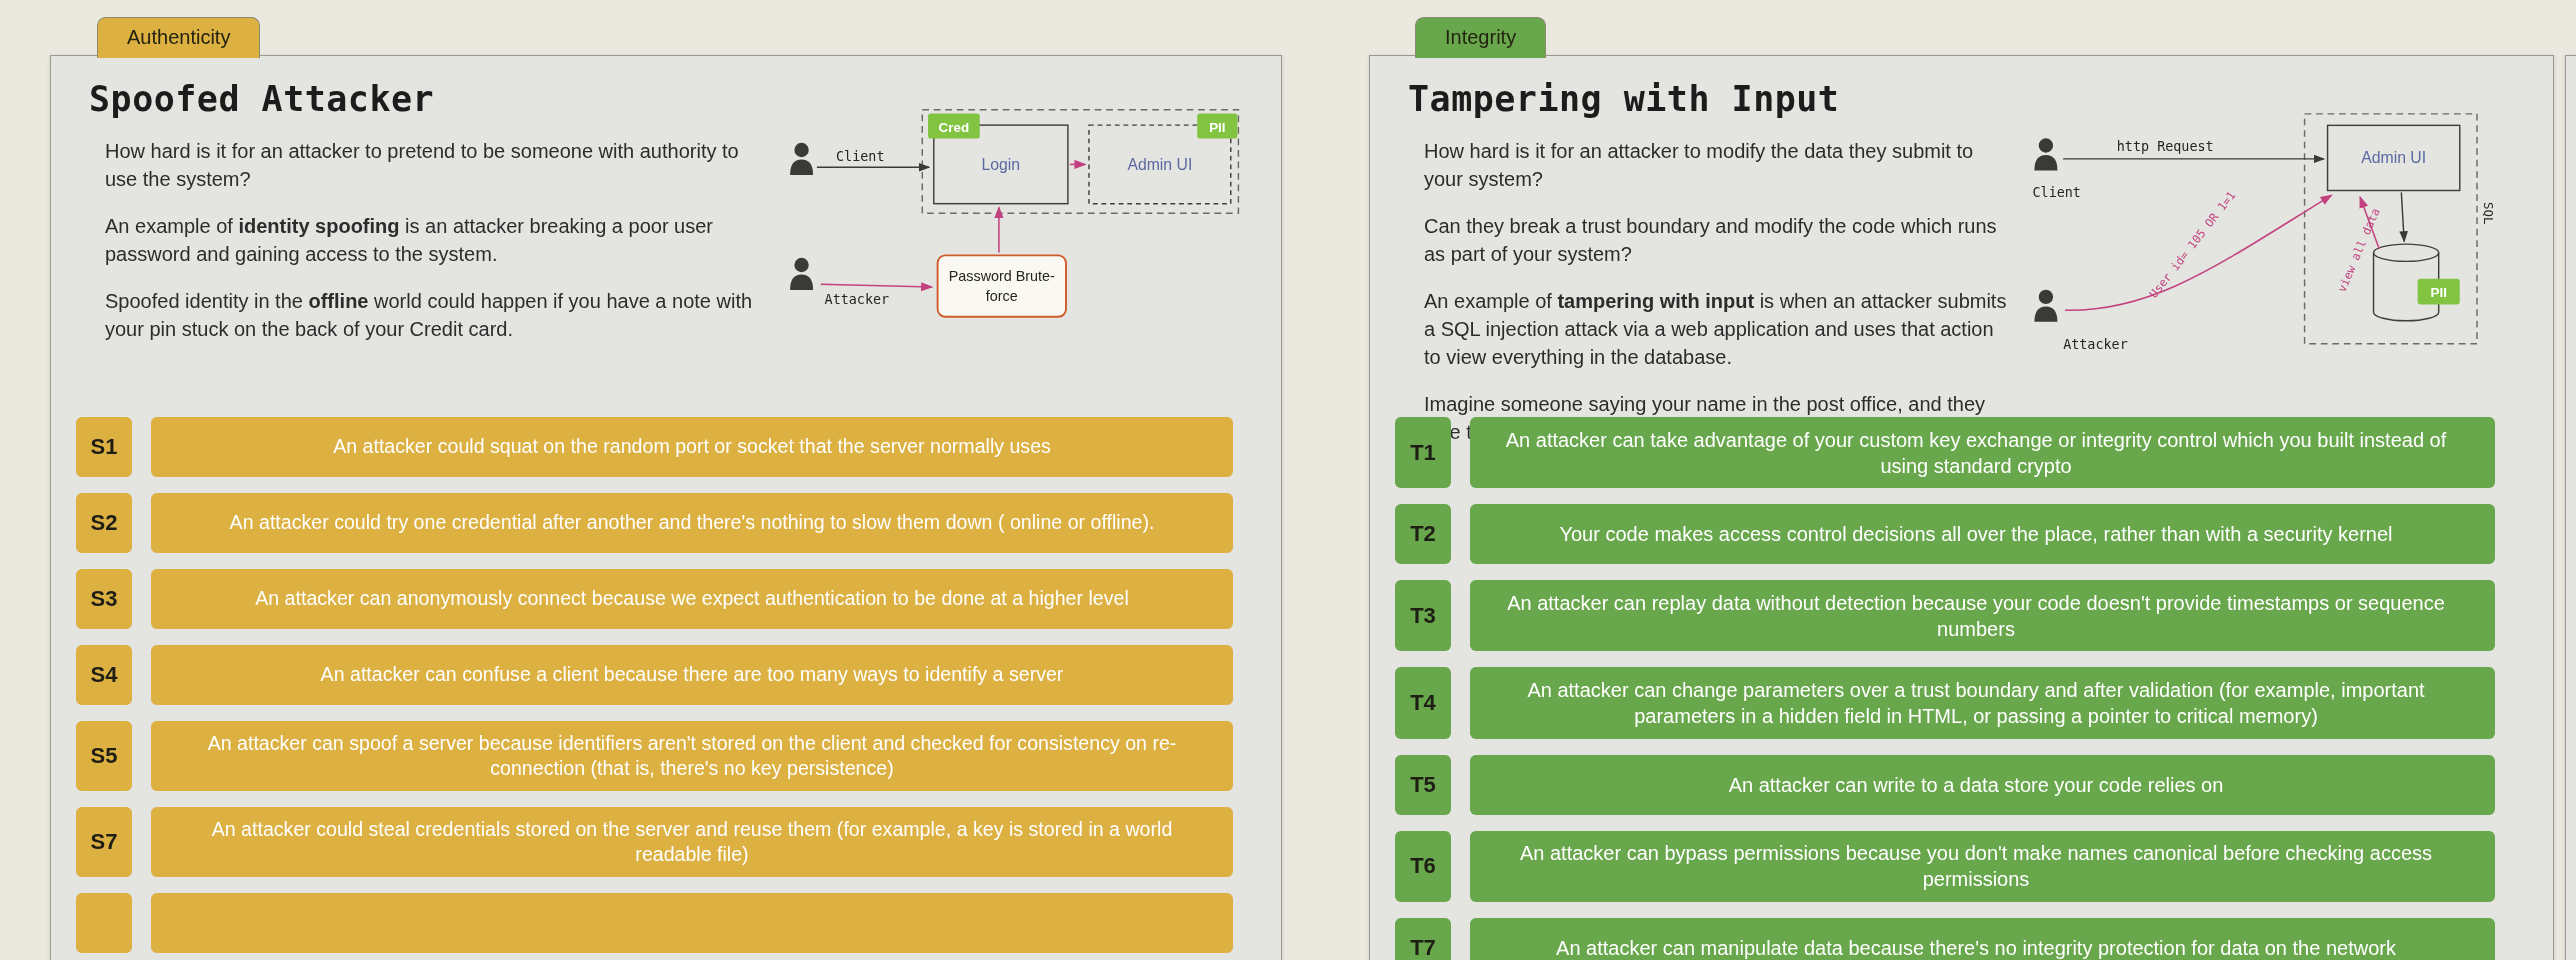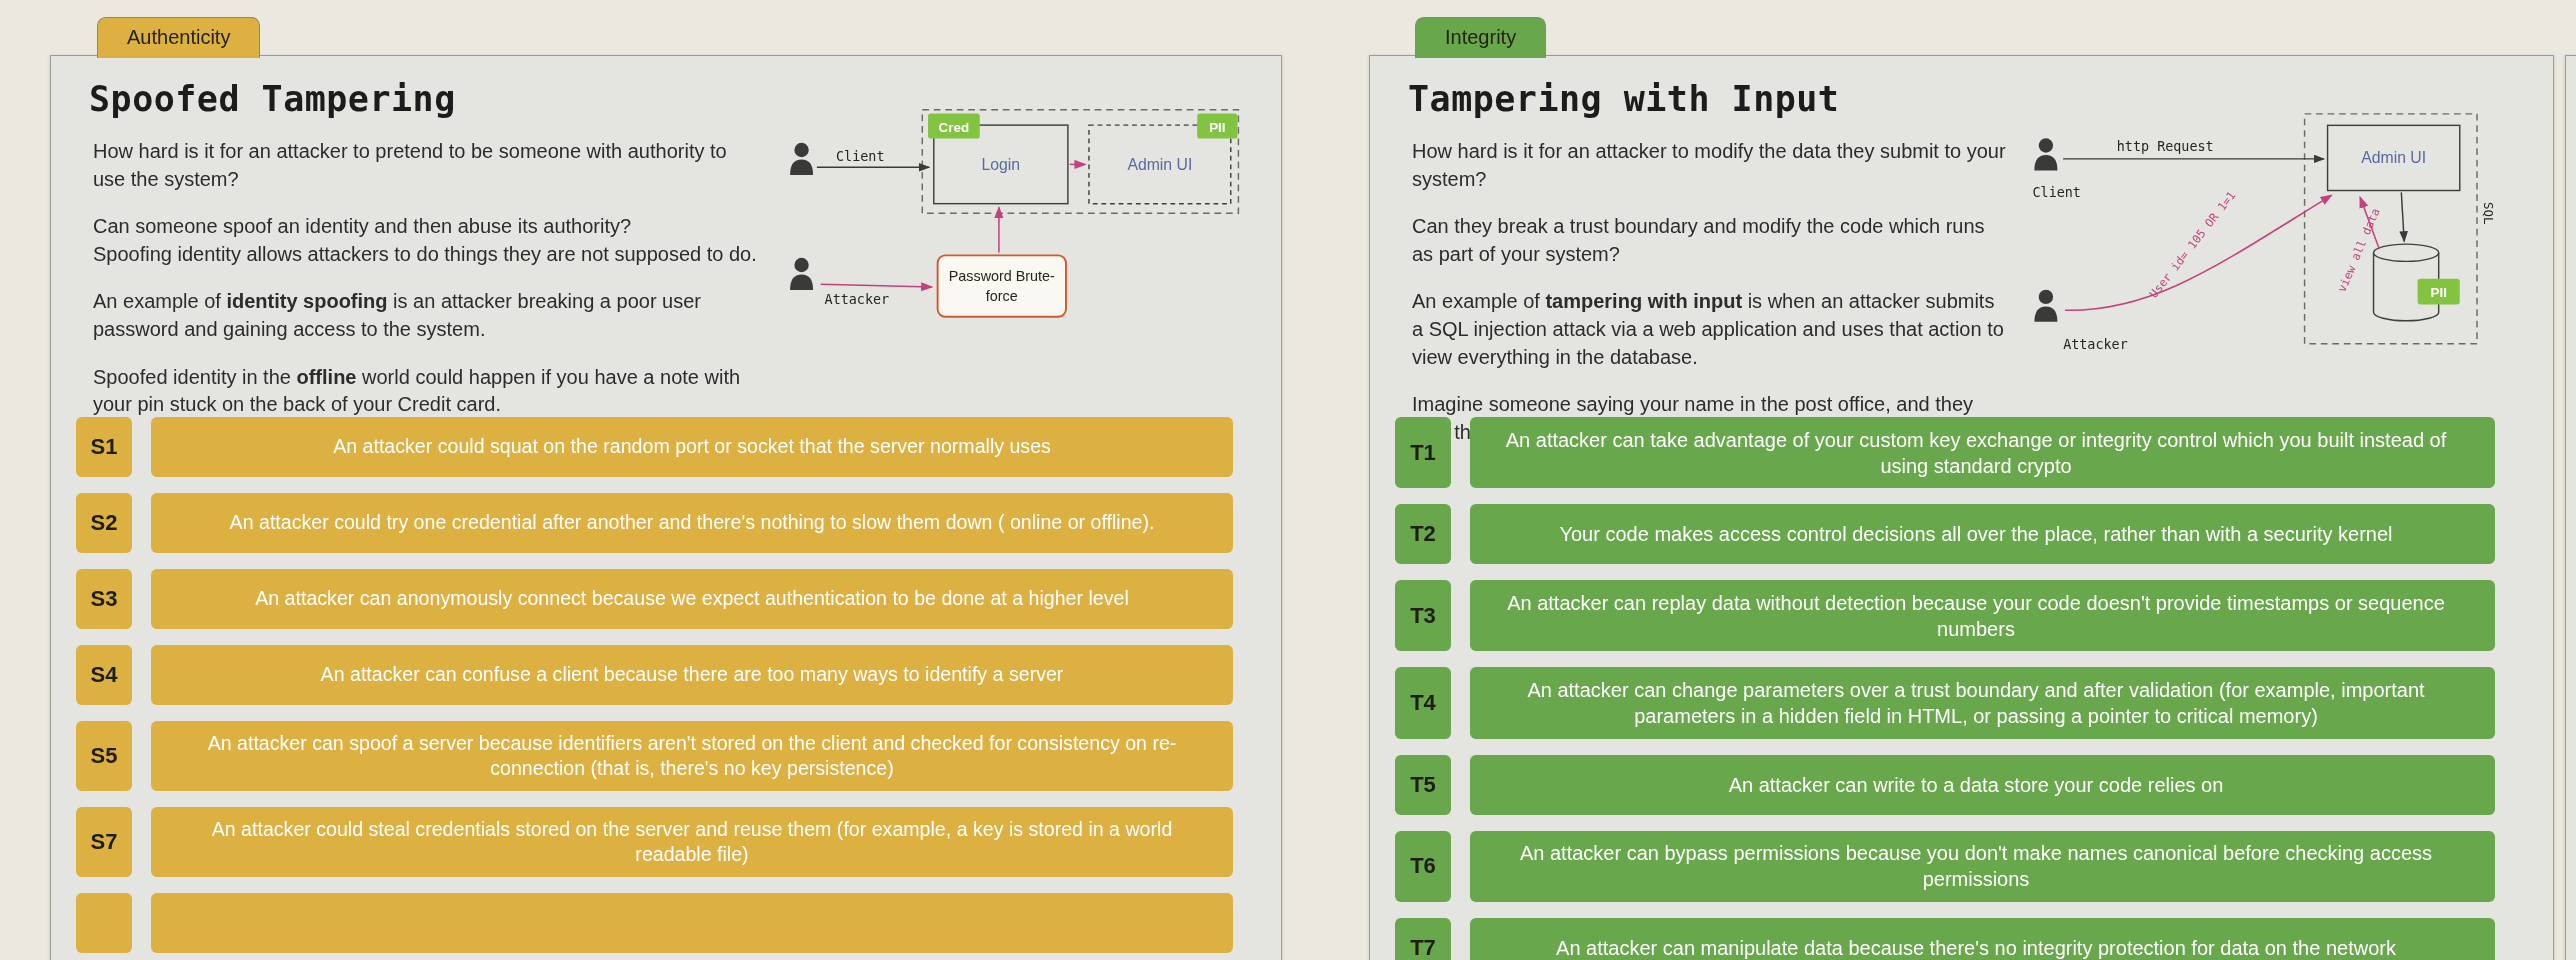--- a/index.html
+++ b/index.html
@@ -29,21 +29,21 @@
   .tab.gold  { background:#ddb042; left:46px; }
   .tab.green { background:#69a74c; left:45px; }
 
   .panel-title {
     margin:23px 0 0 38px;
     font-family:"DejaVu Sans Mono","Liberation Mono",monospace;
     font-weight:bold; font-size:35px; color:#1c1c1c; letter-spacing:0.5px;
   }
   .intro { margin:19px 0 0 38px; width:671px; font-size:20px; line-height:1.38; color:#2c2c2c; }
   #panel-int .intro { width:599px; }
-  .intro p { margin:0 0 20px 4px; }
+  .intro p { margin:0 0 20px 16px; }
   .intro .line { display:block; }
 
   .dfd { position:absolute; }
   #dfd-auth { top:48px; right:33px; width:479px; height:230px; }
   #dfd-int  { top:53px; right:53px; width:479px; height:254px; }
 
   .cards { position:absolute; top:345px; left:25px; right:48px; }
   #panel-int .cards { right:58px; }
   .card-row { display:flex; gap:19px; margin-bottom:14.4px; min-height:60px;margin-top:16px; }
   #panel-int .card-row { margin-bottom:12.5px; }
@@ -70,28 +70,24 @@
   .pink-label  { font-family:"DejaVu Sans Mono","Liberation Mono",monospace; font-size:12px; fill:#c2417e; }
 </style>
 </head>
 <body>
 
 <div id="canvas">
 
   <section class="panel" id="panel-auth">
     <div class="tab gold">Authenticity</div>
 
-    <h1 class="panel-title">Spoofed Tampering</h1>
+    <h1 class="panel-title">Spoofed Attacker</h1>
 
     <div class="intro">
       <p><span>How hard is it for an attacker to pretend to be someone with authority to use the system?</span></p>
-      <p>
-        <span class="line">Can someone spoof an identity and then abuse its authority?</span>
-        <span class="line">Spoofing identity allows attackers to do things they are not supposed to do.</span>
-      </p>
       <p><span>An example of </span><b>identity spoofing</b><span> is an attacker breaking a poor user password and gaining access to the system.</span></p>
       <p><span>Spoofed identity in the </span><b>offline</b><span> world could happen if you have a note with your pin stuck on the back of your Credit card.</span></p>
     </div>
 
     <svg class="dfd" id="dfd-auth" viewBox="0 0 500 240">
       <defs>
         <marker id="mB1" markerWidth="9" markerHeight="8" refX="7" refY="3" orient="auto">
             <path d="M0,0 L8,3 L0,6 Z" fill="#3a3a38"></path>
           </marker>
         <marker id="mP1" markerWidth="9" markerHeight="8" refX="7" refY="3" orient="auto">

